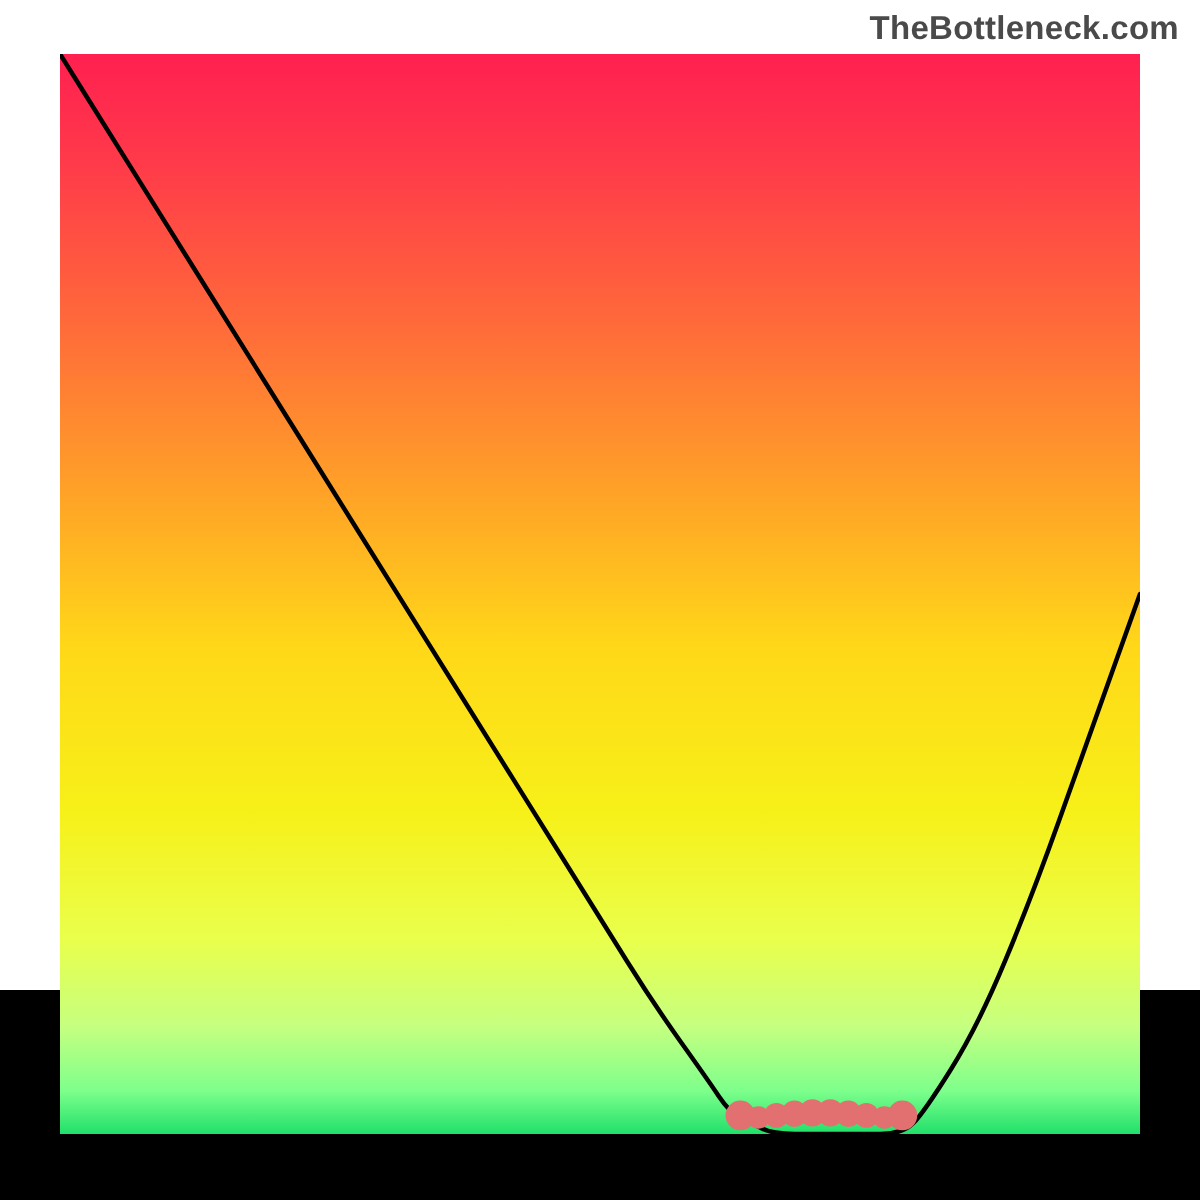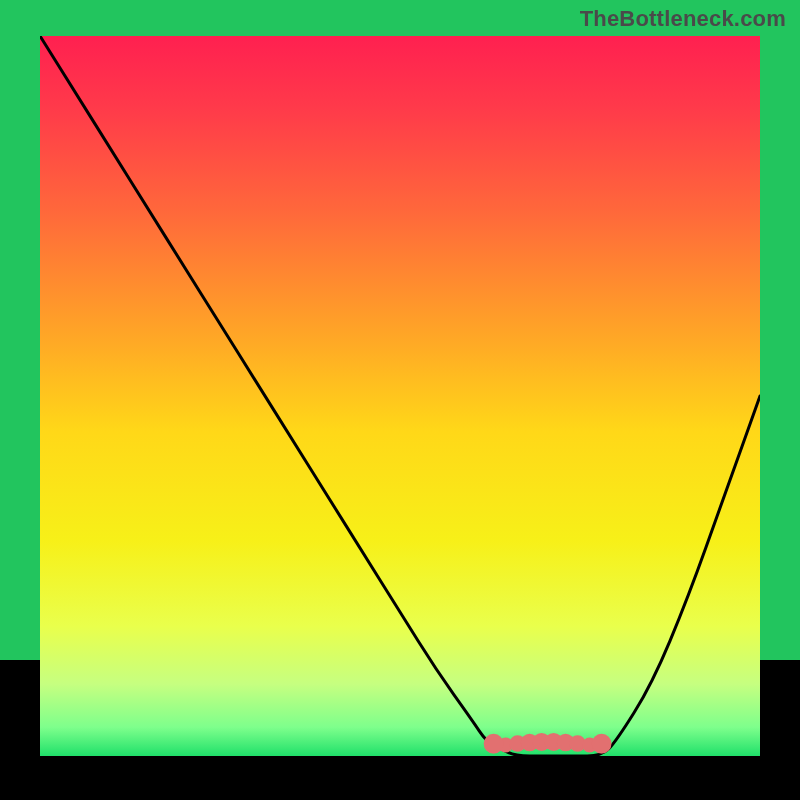--- a/index.html
+++ b/index.html
@@ -8,21 +8,21 @@
     width: 800px;
     height: 800px;
     background: #000;
     overflow: hidden;
     font-family: Arial, Helvetica, sans-serif;
   }
   .frame {
     position: relative;
     width: 800px;
     height: 660px;
-    background: #22c55e;
+    background: #ffffff;
   }
   .watermark {
     position: absolute;
     top: 6px;
     right: 14px;
     color: #4a4a4a;
     font-size: 22px;
     font-weight: bold;
     letter-spacing: 0.2px;
     z-index: 5;

